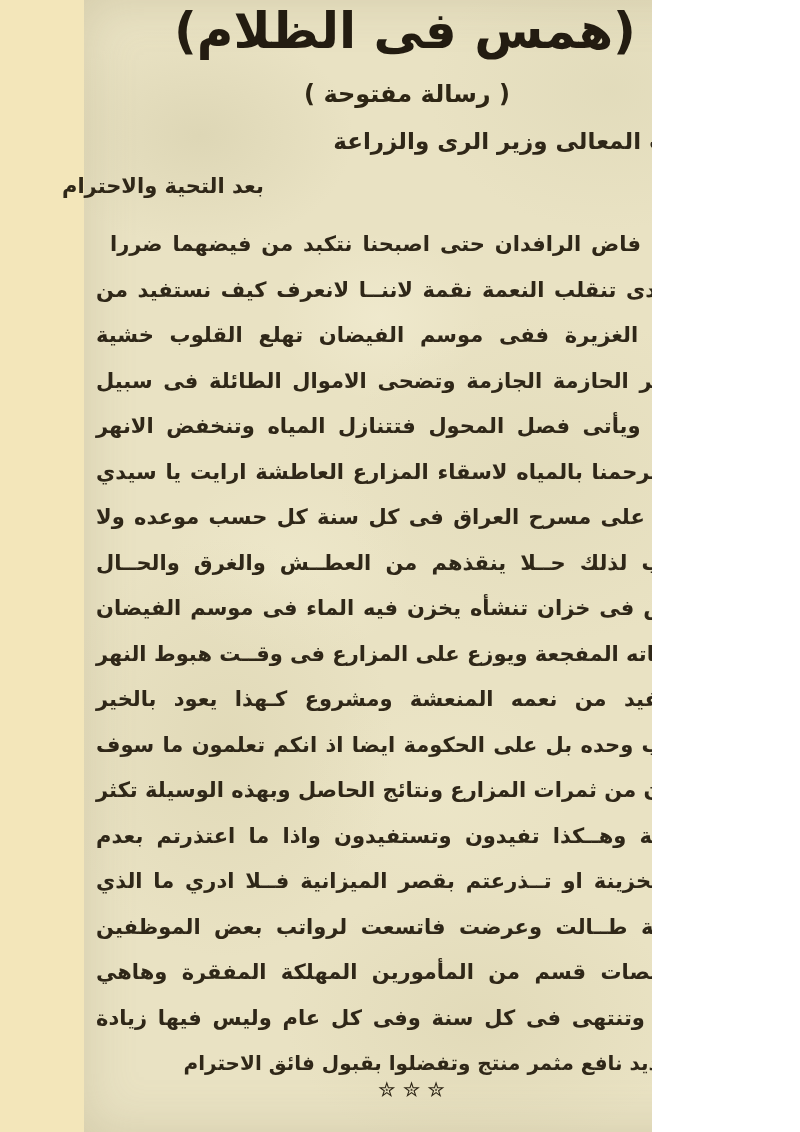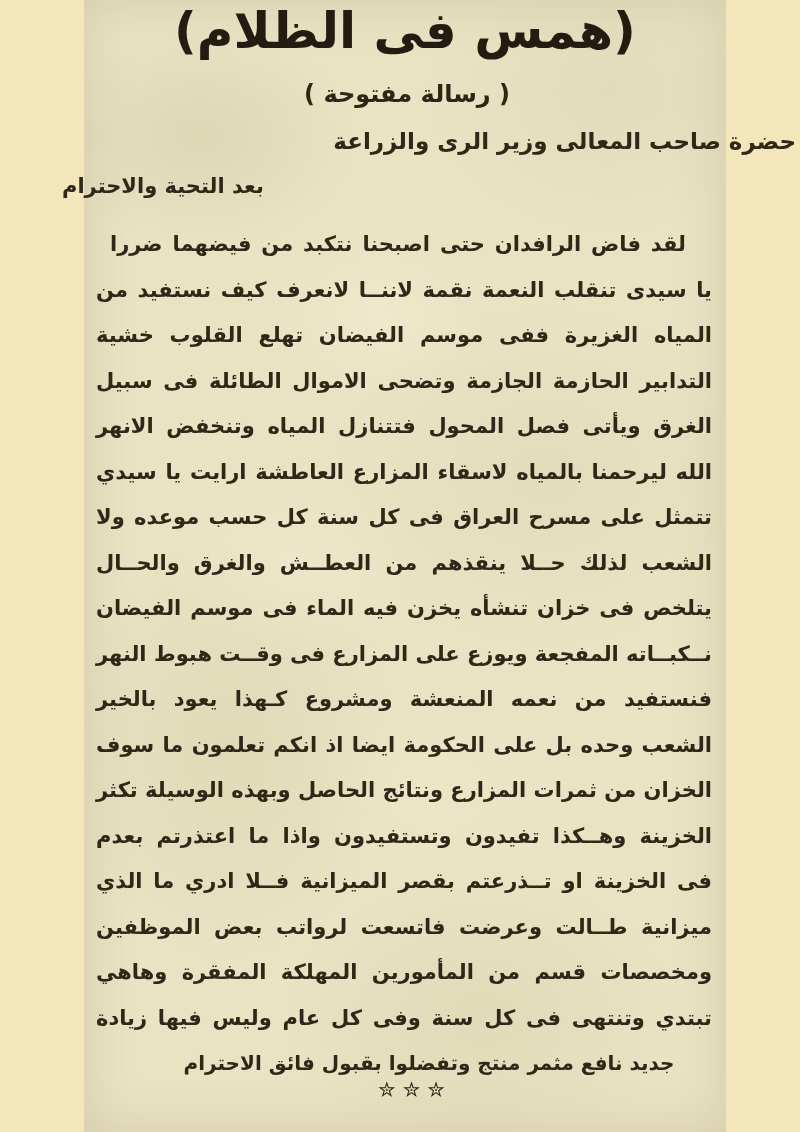--- a/index.html
+++ b/index.html
@@ -2,21 +2,21 @@
 <html><head>
 <meta charset="utf-8">
 <style>
   html, body {
     margin: 0;
     padding: 0;
     font-family: "DejaVu Sans", sans-serif;
   }
   .stage {
     position: relative;
-    width: 800px;
+    width: 652px;
     height: 1132px;
     background: #f3e6ba;
     overflow: hidden;
   }
   
   .scan {
     position: absolute;
     left: 84px;
     top: 0;
     width: 642px;

